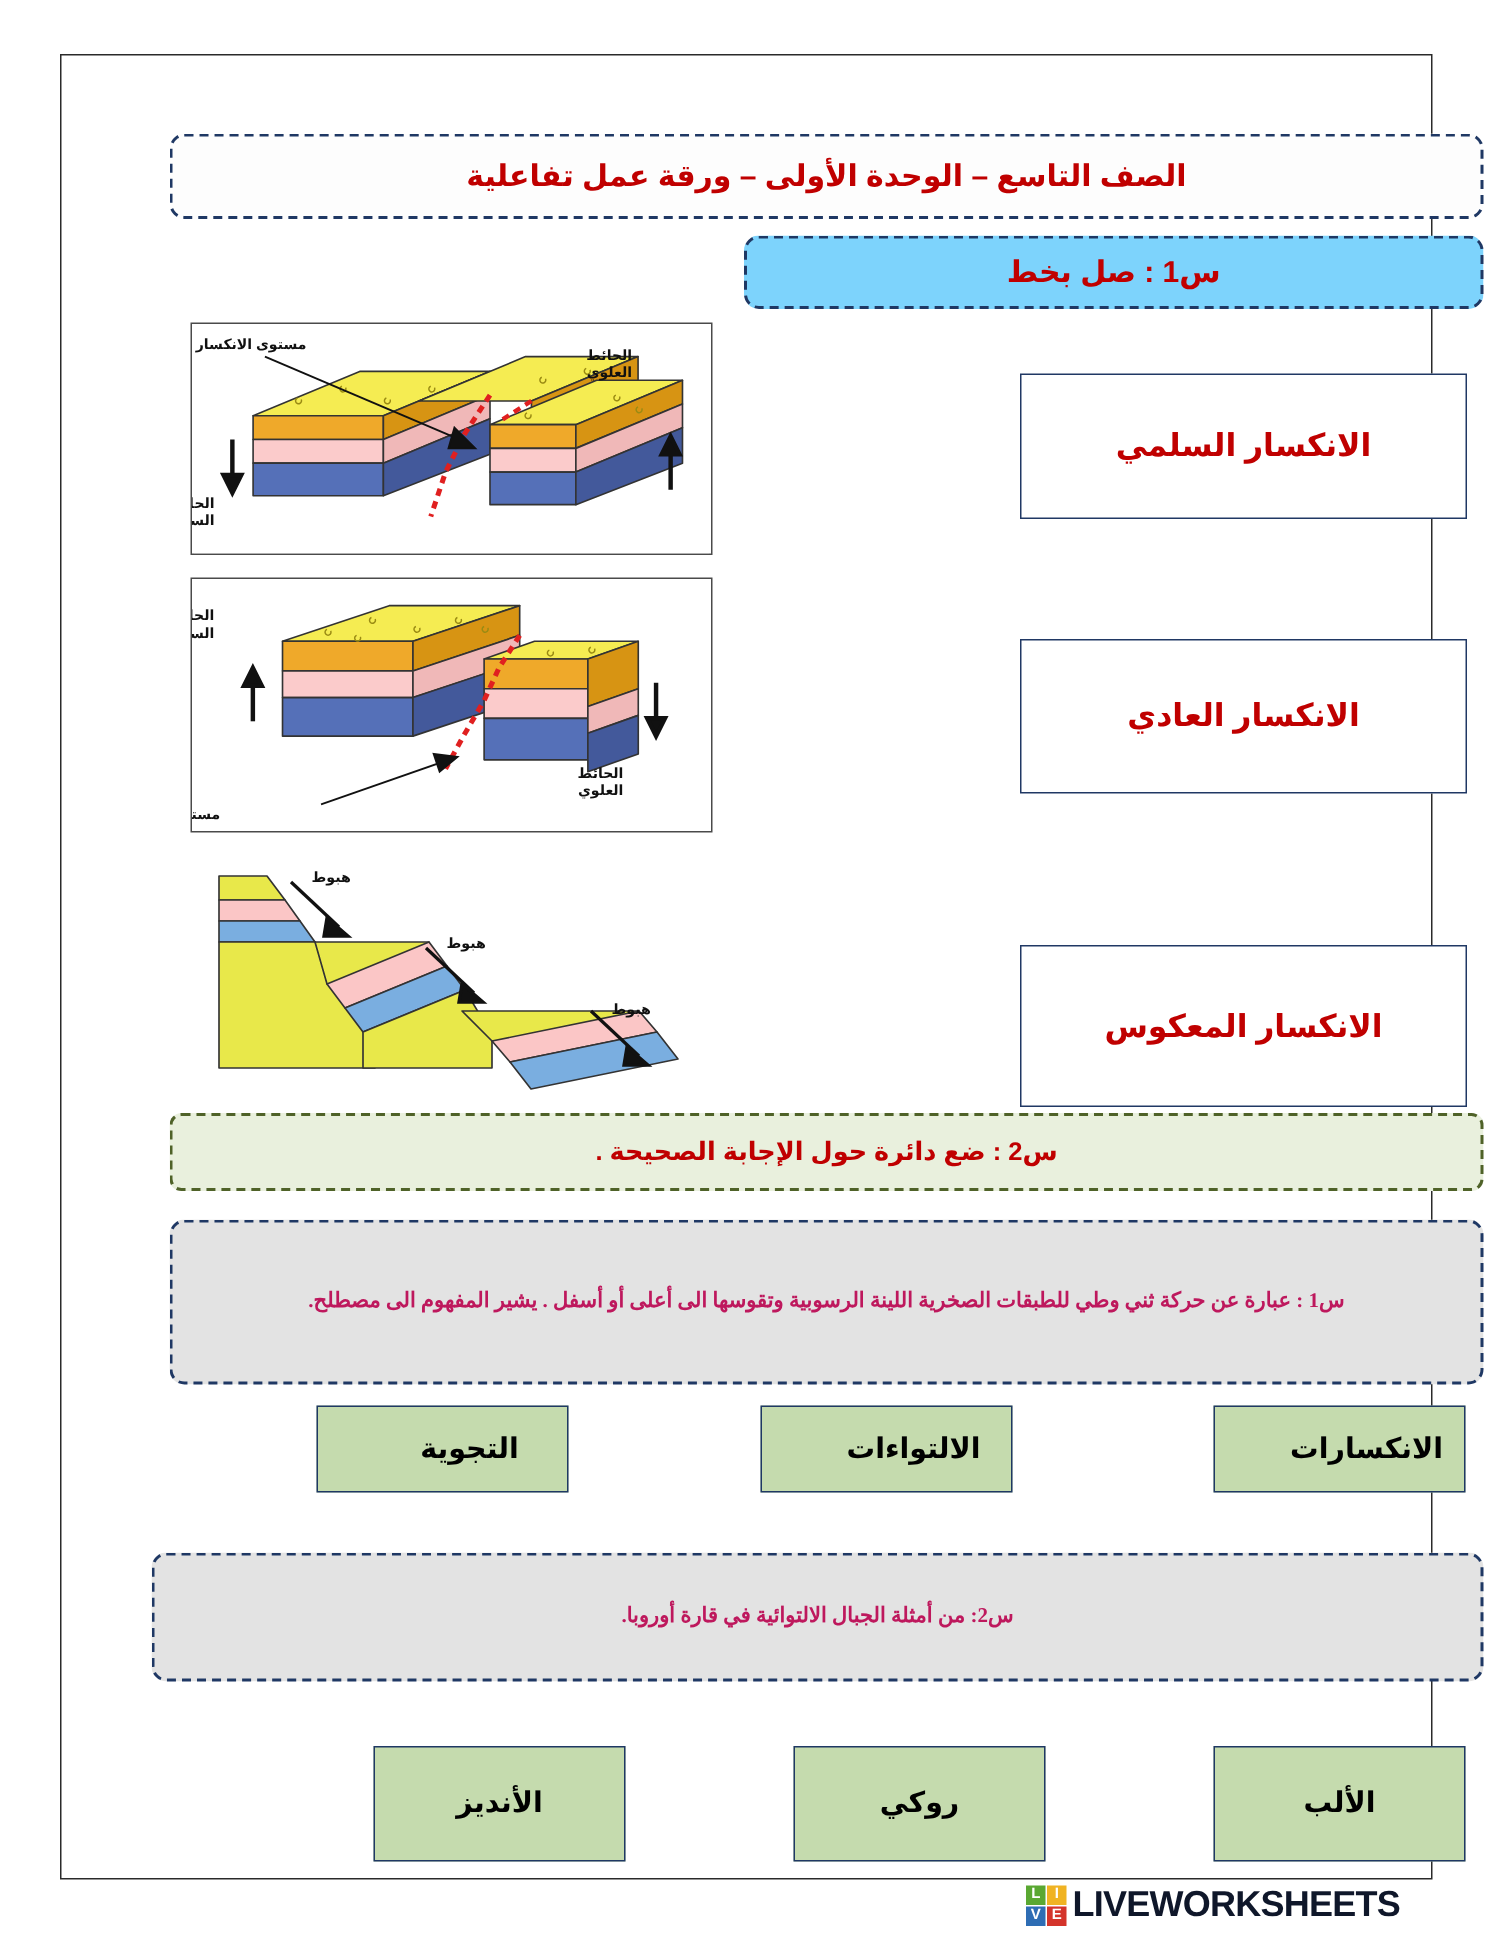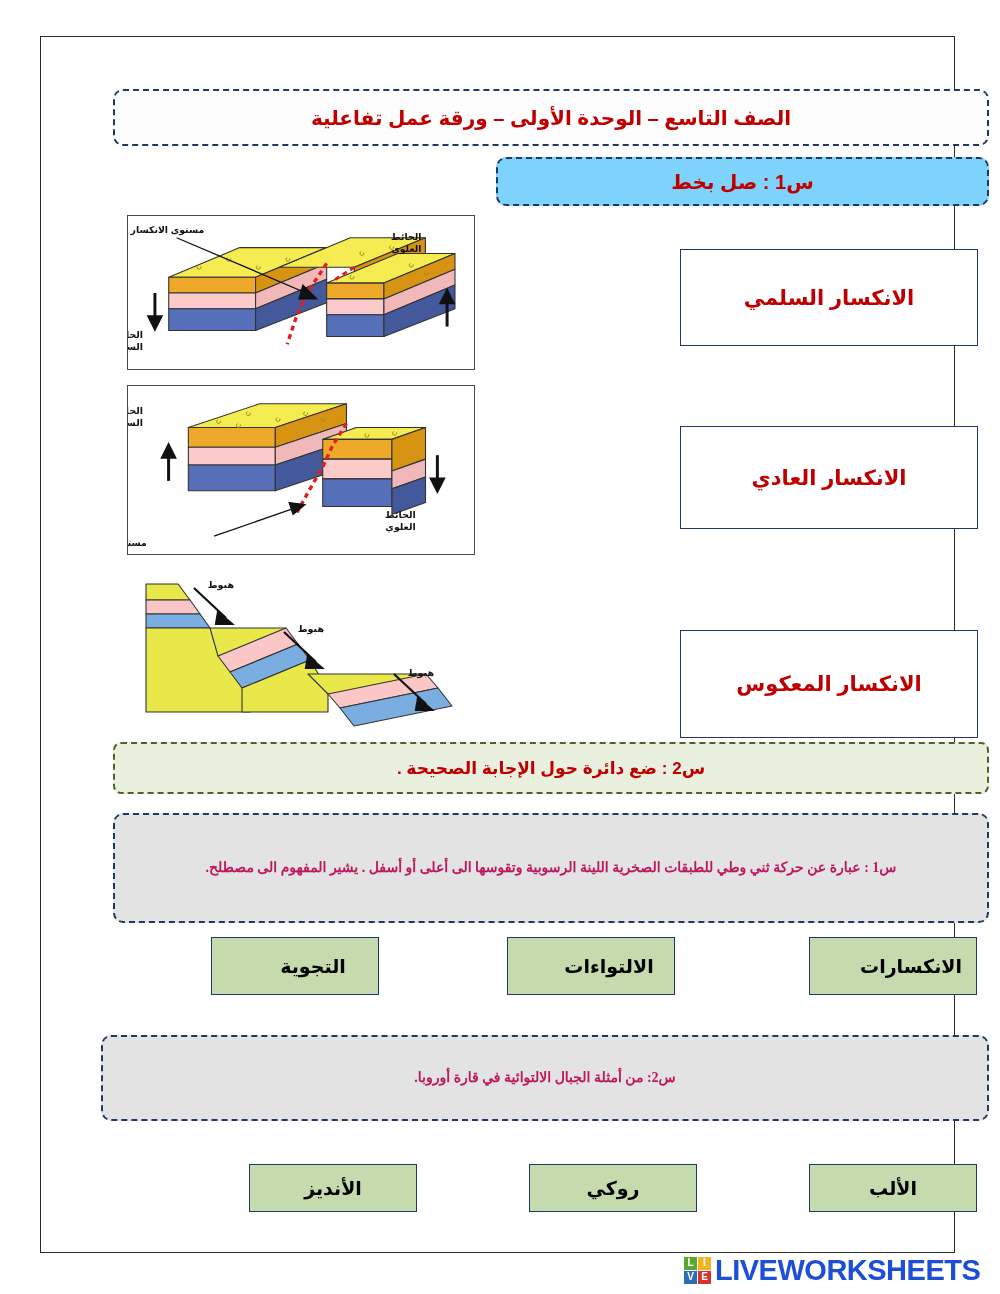--- a/index.html
+++ b/index.html
@@ -85,21 +85,21 @@
   .opt{
     position:absolute;box-sizing:border-box;
     background:#c5dbae;border:1.6px solid #1f3864;
     display:flex;align-items:center;justify-content:center;
     font-weight:bold;font-size:19px;color:#000;
   }
   #row1 .opt{height:58px;width:168px;padding-left:36px;}
   #row1 .o0{right:12px;}
   #row1 .o1{right:314px;}
   #row1 .o2{right:610px;}
-  #row2 .opt{height:48px;width:168px;}
+  #row2 .opt{height:77px;width:168px;}
   #row2 .o0{right:12px;}
   #row2 .o1{right:292px;}
   #row2 .o2{right:572px;}
 
   
   .footer{
     position:absolute;left:684px;top:1250px;width:300px;height:40px;
     display:flex;align-items:center;direction:ltr;
   }
   .logo-grid{
@@ -109,21 +109,21 @@
   .logo-cell{
     display:flex;align-items:center;justify-content:center;
     font-size:10px;font-weight:bold;color:#ffffff;
     font-family:"Liberation Sans",sans-serif;line-height:1;
   }
   .lc-l{background:#5aa832;}
   .lc-i{background:#f0b323;}
   .lc-v{background:#2e6db4;}
   .lc-e{background:#d4342b;}
   .logo-word{
-    font-size:29px;font-weight:bold;color:#1d4ed8;letter-spacing:-0.5px;
+    font-size:24px;font-weight:bold;color:#0f172a;letter-spacing:-0.5px;
     font-family:"Liberation Sans","DejaVu Sans",sans-serif;
   }
 </style>
 </head>
 <body>
 
 <div class="page-frame">
 
   <div class="dashdot-box title-banner">
     <span>الصف التاسع – الوحدة الأولى – ورقة عمل تفاعلية</span>

